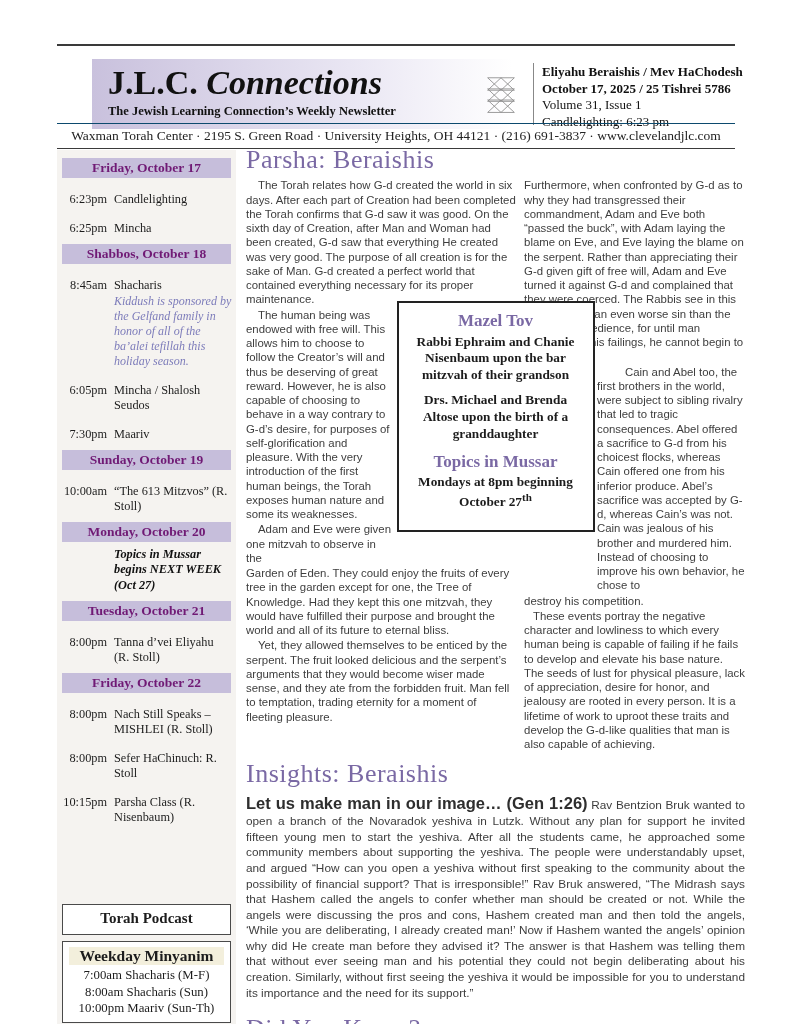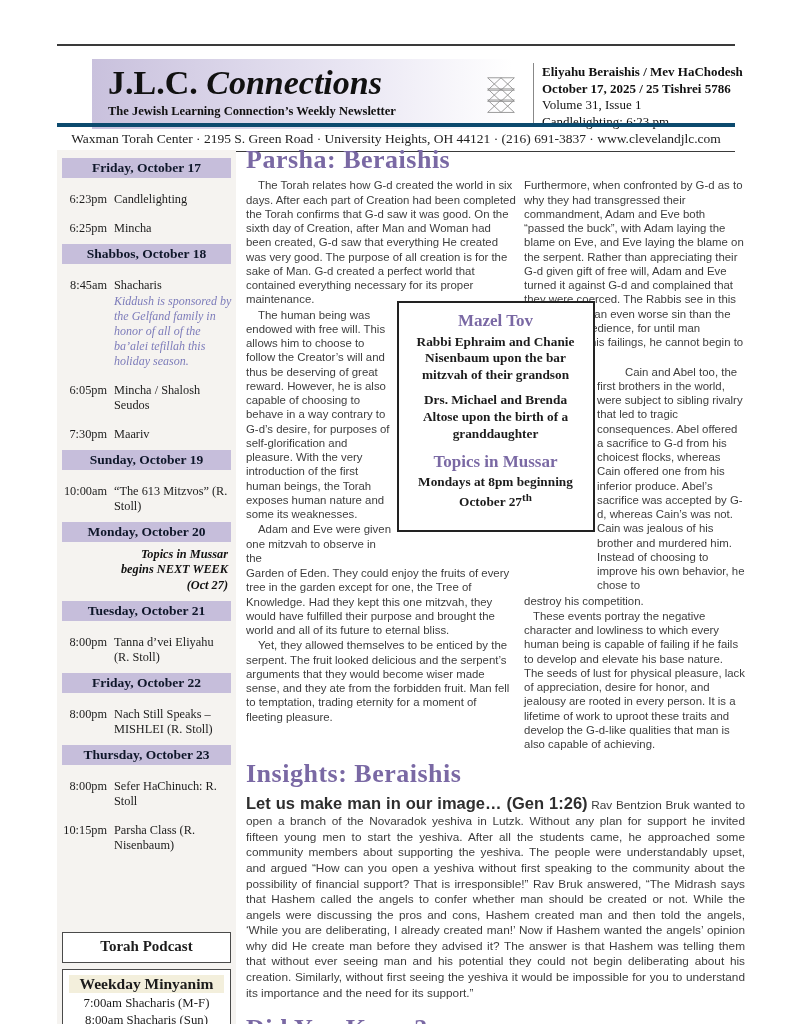--- a/index.html
+++ b/index.html
@@ -13,43 +13,43 @@
   .banner{flex:1;padding:6px 0 0 16px;}
   .title-line{font-size:34px;font-weight:bold;line-height:1.05;color:#111;}
   .t-accent{font-style:italic;}
   .m-subtitle{font-size:12.5px;font-weight:bold;margin-top:3px;color:#111;}
   .logo-wrap{width:46px;padding-top:8px;}
   .logo-wrap svg{display:block;}
   .vdiv{width:0;border-left:1px solid #888;margin:4px 8px 4px 6px;}
   .issue{width:228px;padding-top:5px;font-size:13px;line-height:1.27;color:#111;}
   .issue .b{font-weight:bold;}
 
-  .address-bar{position:absolute;left:57px;top:123px;width:678px;border-top:4px solid #0c4a6e;
+  .address-bar{position:absolute;left:57px;top:123px;width:678px;border-top:1px solid #0c4a6e;
                border-bottom:1px solid #3a3a3a;text-align:center;font-size:13.5px;padding:4px 0;color:#222;}
 
   
   .sidebar{position:absolute;left:57px;top:150px;width:179px;min-height:842px;background:#f5f3f0;padding-bottom:6px;}
   .day-header{background:#c6bedb;margin:8px 5px 5px 5px;text-align:center;font-weight:bold;
-              font-size:13.5px;padding:2px 0;color:#0f172a;}
+              font-size:13.5px;padding:2px 0;color:#701a75;}
   .sch-row{display:flex;margin:14px 2px 1px 4px;font-size:12.3px;line-height:1.22;}
   .sch-time{width:46px;text-align:right;flex:none;}
   .sch-event{margin-left:7px;width:116px;}
   .sch-note{font-style:italic;color:#7d7cba;font-size:12px;margin:1px 4px 4px 57px;line-height:1.25;}
-  .sch-note-bold{font-style:italic;font-weight:bold;color:#111;font-size:12.3px;margin:2px 8px 4px 57px;line-height:1.25;text-align:right;}
+  .sch-note-bold{font-style:italic;font-weight:bold;color:#111;font-size:12.3px;margin:2px 8px 4px 57px;line-height:1.25;}
   .sb-spacer{height:72px;}
   .sb-box{background:#fff;border:1px solid #4a4a4a;margin:6px 5px;padding:5px 4px;text-align:center;}
   .sb-box-title{font-weight:bold;font-size:15px;margin-bottom:2px;}
   .sb-box-body{font-size:10.6px;font-weight:bold;line-height:1.3;}
   .strip{background:#f3efdc;font-weight:bold;font-size:15.5px;margin:0 2px 2px 2px;}
   .miny-line{font-size:12.8px;line-height:1.3;}
   .cc-box{background:#fff;border:2px solid #9181b5;margin:6px 5px;padding:6px 4px;text-align:center;}
 
   
   .main{position:absolute;left:246px;top:146px;width:499px;}
-  .sec-title{font-family:"Liberation Serif",serif;font-weight:bold;color:#7a69a4;font-size:26px;
+  .sec-title{font-family:"Liberation Serif",serif;font-weight:normal;color:#7a69a4;font-size:26px;
              letter-spacing:.5px;margin:0 0 5px 0;line-height:1.05;}
   .parsha-body{position:relative;display:flex;gap:8px;font-family:"Liberation Sans",sans-serif;
                font-size:11.4px;line-height:1.25;color:#3d3d3d;min-height:432px;}
   .col-l{width:55%;}
   .col-r{width:45%;}
   .parsha-body p{margin:0 0 1px 0;}
   .ind{text-indent:12px;}
   .ind-big{text-indent:28px;}
   .ind-sm{text-indent:9px;}
   .narrow-l{width:55%;}
@@ -145,21 +145,20 @@
       <span class="sch-time">8:00pm</span>
       <span class="sch-event">Tanna d’vei Eliyahu (R. Stoll)</span>
     </div>
 
     <div class="day-header">Friday, October 22</div>
     <div class="sch-row">
       <span class="sch-time">8:00pm</span>
       <span class="sch-event">Nach Still Speaks – MISHLEI (R. Stoll)</span>
     </div>
 
-    <div class="day-header">Thursday, October 23</div>
     <div class="sch-row">
       <span class="sch-time">8:00pm</span>
       <span class="sch-event">Sefer HaChinuch: R. Stoll</span>
     </div>
     <div class="sch-row">
       <span class="sch-time">10:15pm</span>
       <span class="sch-event">Parsha Class (R. Nisenbaum)</span>
     </div>
 
     <div class="sb-spacer"></div>

